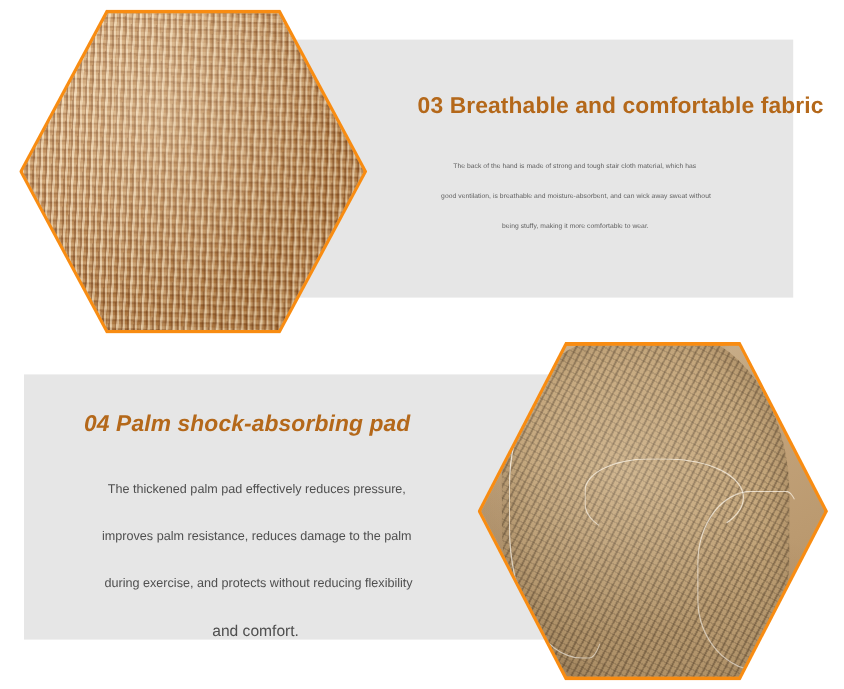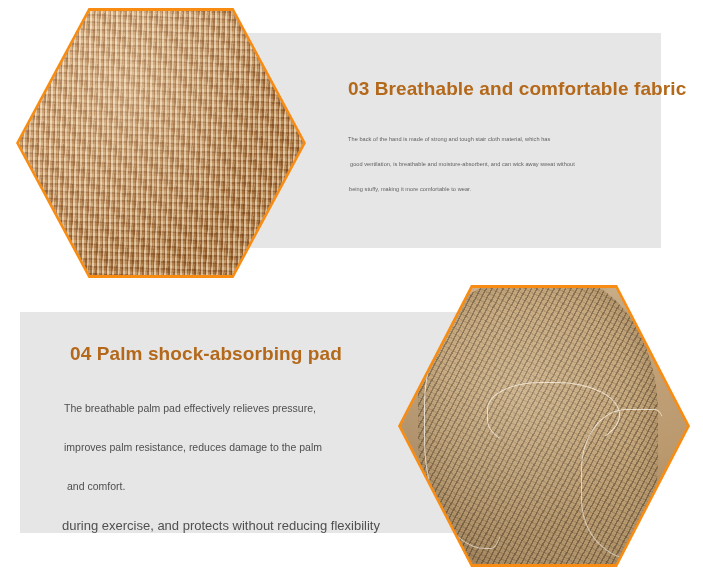--- a/index.html
+++ b/index.html
@@ -3,21 +3,21 @@
 <meta charset="utf-8">
 <style>
   html,body{margin:0;padding:0;}
   body{
     width:703px;height:574px;
     background:#ffffff;
     font-family:"Liberation Sans", sans-serif;
     overflow:hidden;
     position:relative;
   }
-  .stage{position:relative;width:703px;height:574px;overflow:hidden;background:#fff;}
+  .stage{position:relative;width:703px;height:574px;overflow:hidden;background:#fff;text-align:center;}
 
   
   .panel{position:absolute;background:#e6e6e6;}
   #panel-top{left:130px;top:33px;width:531px;height:215px;}
   #panel-bottom{left:20px;top:312px;width:547px;height:221px;}
 
   
   .hexwrap{position:absolute;}
   .hex-border{
     position:absolute;left:0;top:0;width:100%;height:100%;
@@ -118,21 +118,21 @@
   
   .heading{
     position:absolute;
     color:#b4681a;
     font-size:19px;
     font-weight:700;
     letter-spacing:0.1px;
     white-space:nowrap;
   }
   #heading-03{left:348px;top:78px;}
-  #heading-04{left:70px;top:343px;}
+  #heading-04{left:70px;top:343px;font-style:italic;}
 
   .body-top{position:absolute;left:348px;top:136px;width:262px;}
   .body-top p{
     margin:0 0 18px 0;
     color:#5f5f5f;
     font-size:5.6px;
     line-height:7px;
     letter-spacing:0.05px;
     white-space:nowrap;
   }
@@ -188,19 +188,19 @@
         <div class="seam" id="seam-2"></div>
         <div class="seam" id="seam-3"></div>
         <div class="glove-shade"></div>
       </div>
     </div>
   </div>
 
   <div class="heading" id="heading-04">04 Palm shock-absorbing pad</div>
 
   <div class="body-bottom">
-    <p>The breathable palm pad effectively relieves pressure,</p>
+    <p>The thickened palm pad effectively reduces pressure,</p>
     <p>improves palm resistance, reduces damage to the palm</p>
+    <p>during exercise, and protects without reducing flexibility</p>
     <p>and comfort.</p>
-    <p>during exercise, and protects without reducing flexibility</p>
   </div>
 
 </div>
 
 </body></html>

